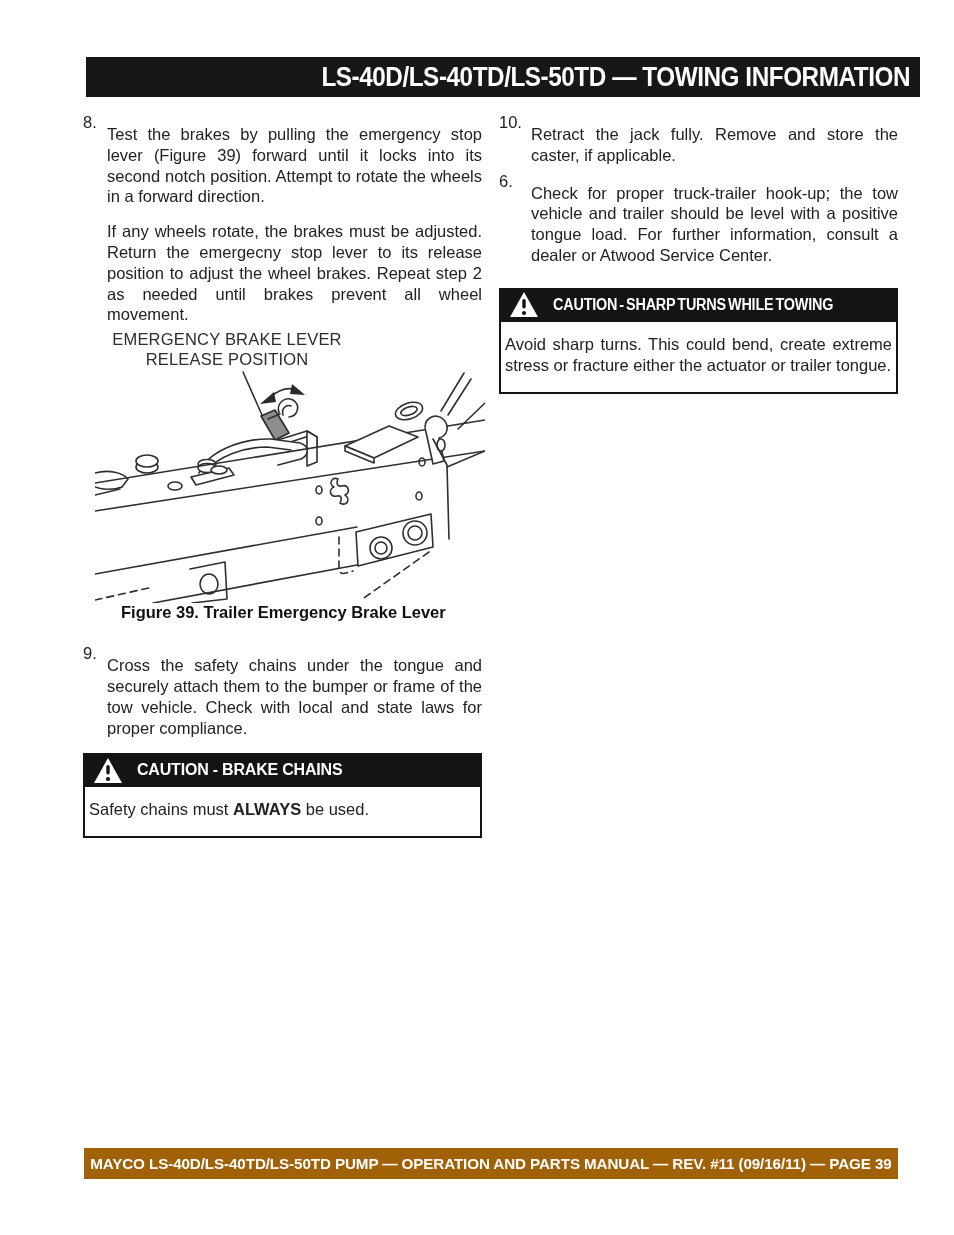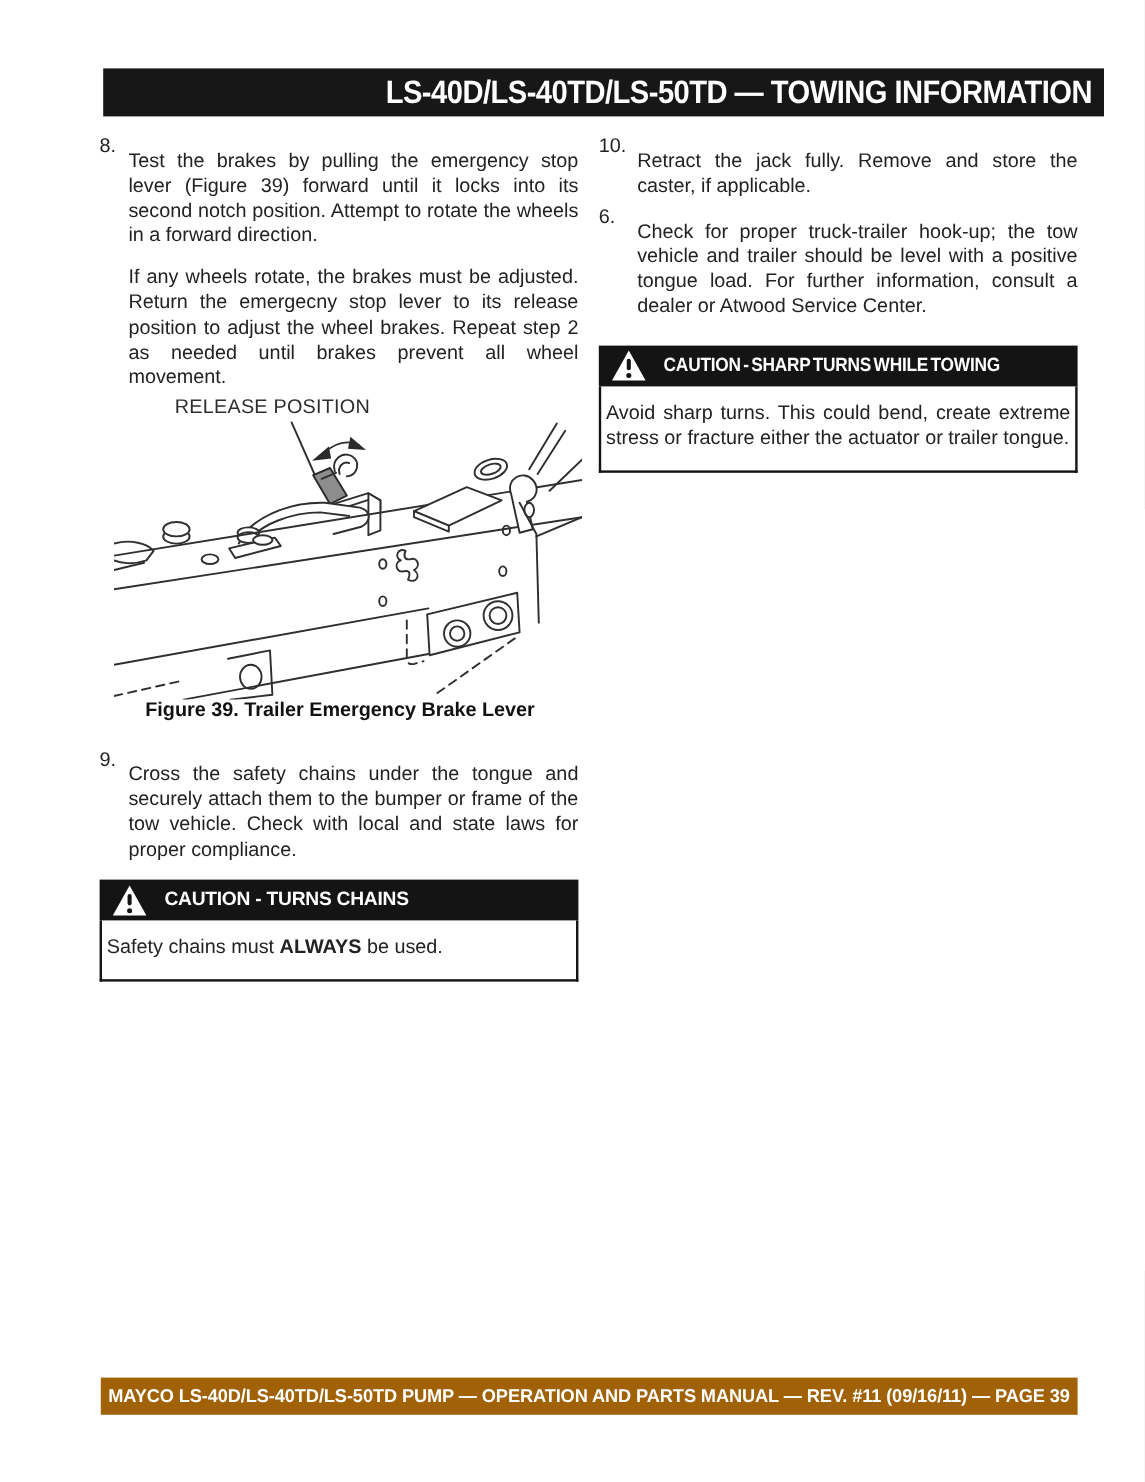--- a/index.html
+++ b/index.html
@@ -80,20 +80,21 @@
       <div class="li">
         <span class="num">8.</span>
         <div class="li-body">
           <p>Test the brakes by pulling the emergency stop lever (Figure 39) forward until it locks into its second notch position. Attempt to rotate the wheels in a forward direction.</p>
           <p>If any wheels rotate, the brakes must be adjusted. Return the emergecny stop lever to its release position to adjust the wheel brakes. Repeat step 2 as needed until brakes prevent all wheel movement.</p>
         </div>
       </div>
 
       <figure>
         <div class="fig-label">
+          <div>EMERGENCY BRAKE LEVER</div>
           <div>RELEASE POSITION</div>
         </div>
 
         <svg class="fig-art" width="390" height="234" viewBox="0 0 390 234">
           <g stroke="#2f2f2f" stroke-width="1.6" fill="none" stroke-linejoin="round" stroke-linecap="round">
 
             <path d="M148,3 L167,46"></path>
 
             <path d="M174,29 Q190,15 204,22"></path>
             <polygon points="165,35 179,23 181,33" fill="#2a2a2a" stroke="none"></polygon>
@@ -178,21 +179,21 @@
         </div>
       </div>
 
       <div class="caution">
         <div class="caution-head">
           <svg width="30" height="27" viewBox="0 0 30 27">
             <polygon points="15,1 29,26 1,26" fill="#ffffff"></polygon>
             <rect x="13.3" y="8" width="3.4" height="9.5" rx="1.7" fill="#141414"></rect>
             <circle cx="15" cy="22" r="2.1" fill="#141414"></circle>
           </svg>
-          <span class="caution-title">CAUTION - TURNS CHAINS</span>
+          <span class="caution-title">CAUTION - BRAKE CHAINS</span>
         </div>
         <div class="caution-body">
           <span>Safety chains must </span><b>ALWAYS</b><span> be used.</span>
         </div>
       </div>
 
     </section>
 
     <section class="col right">
 

